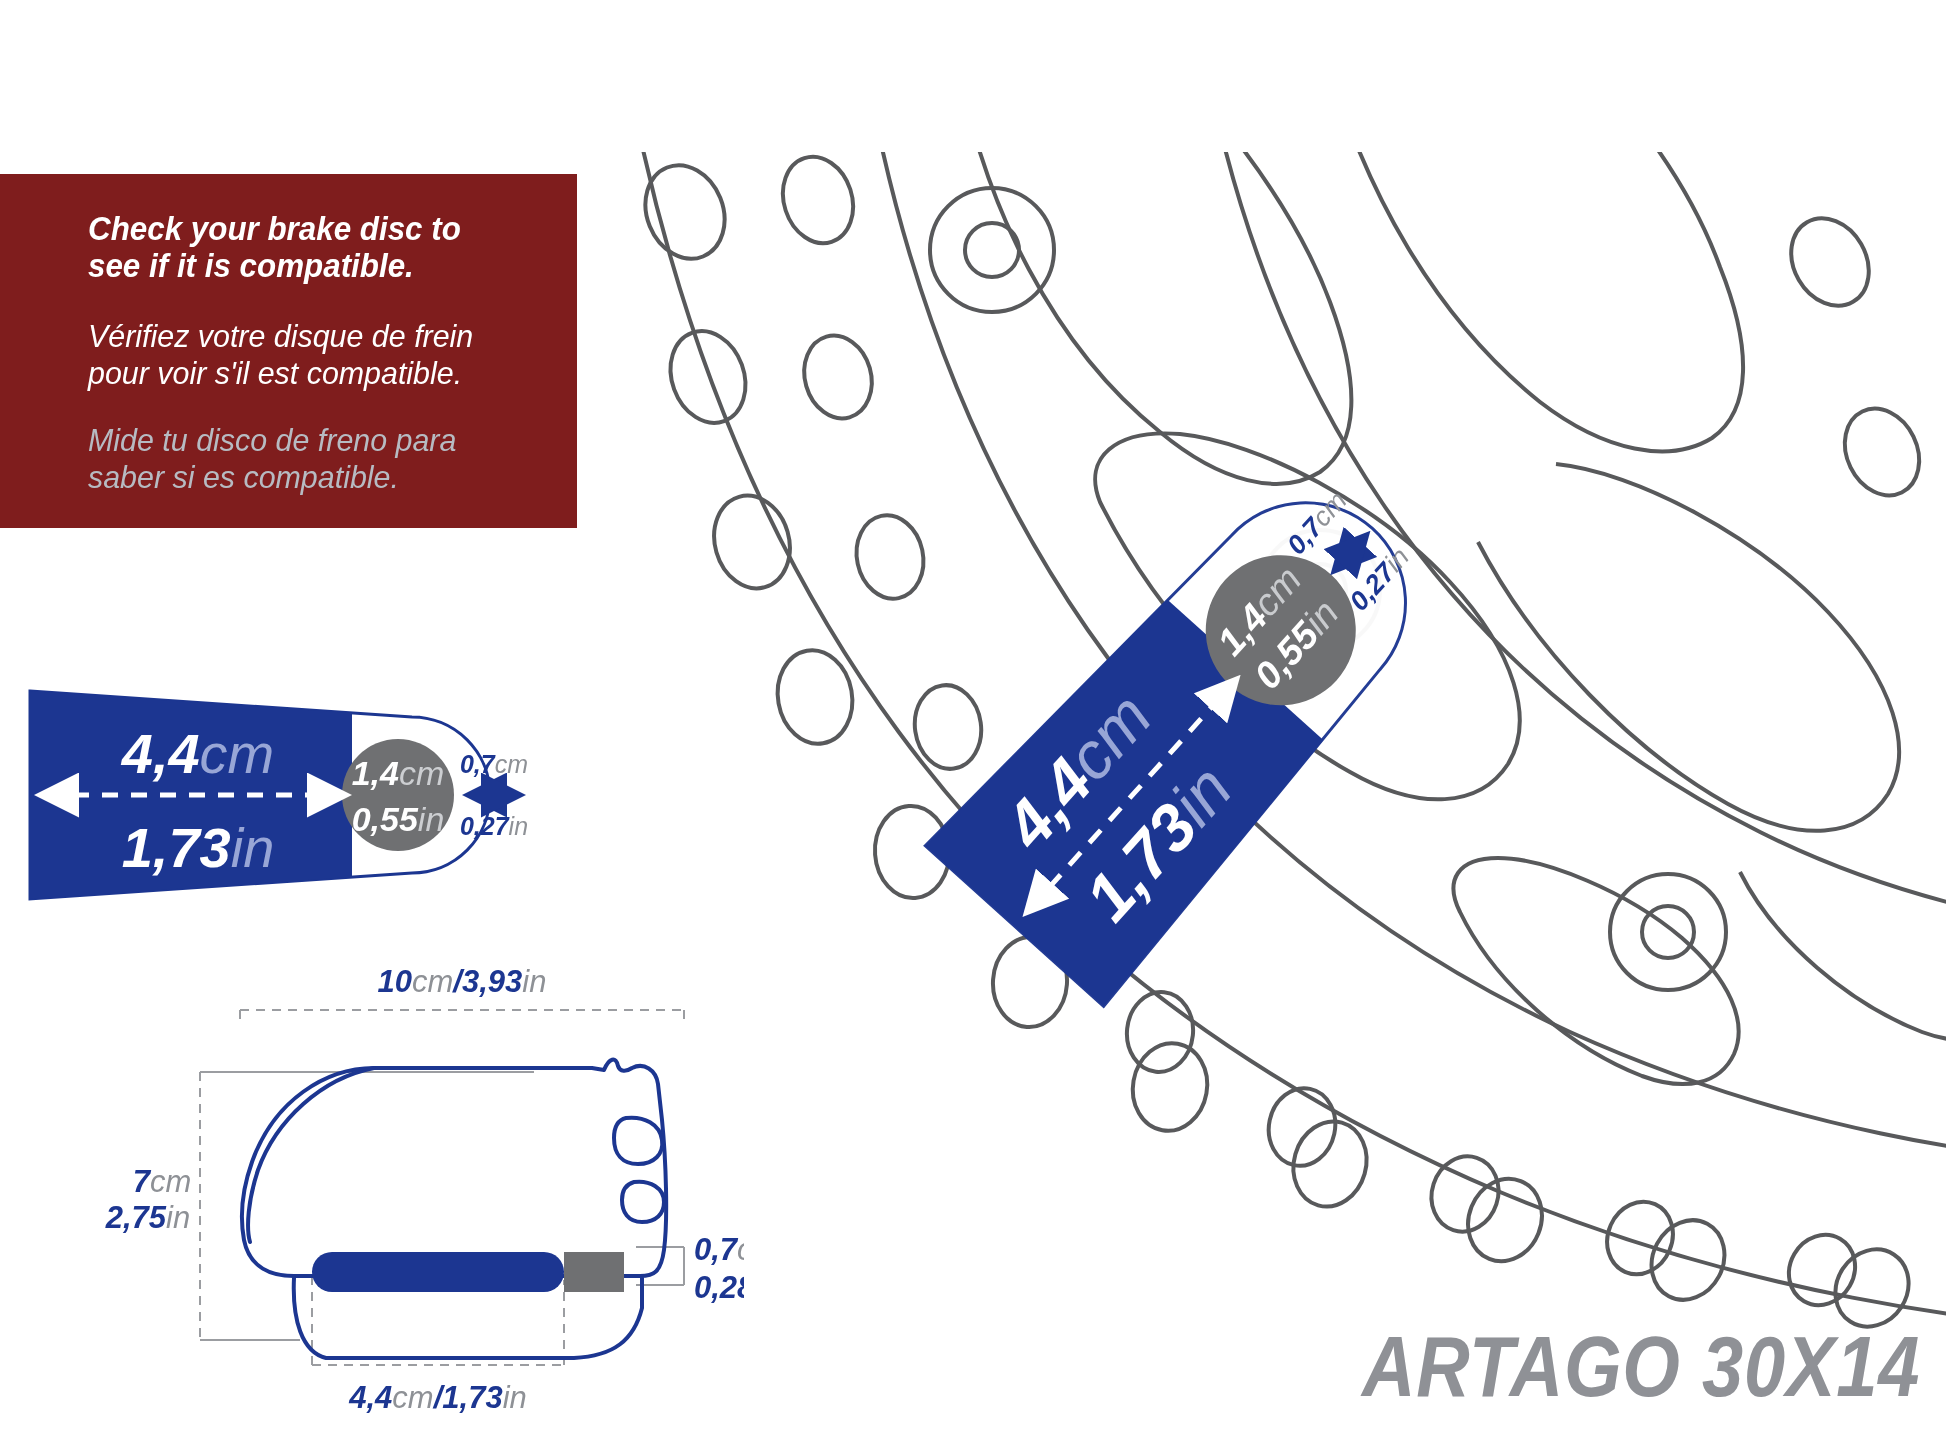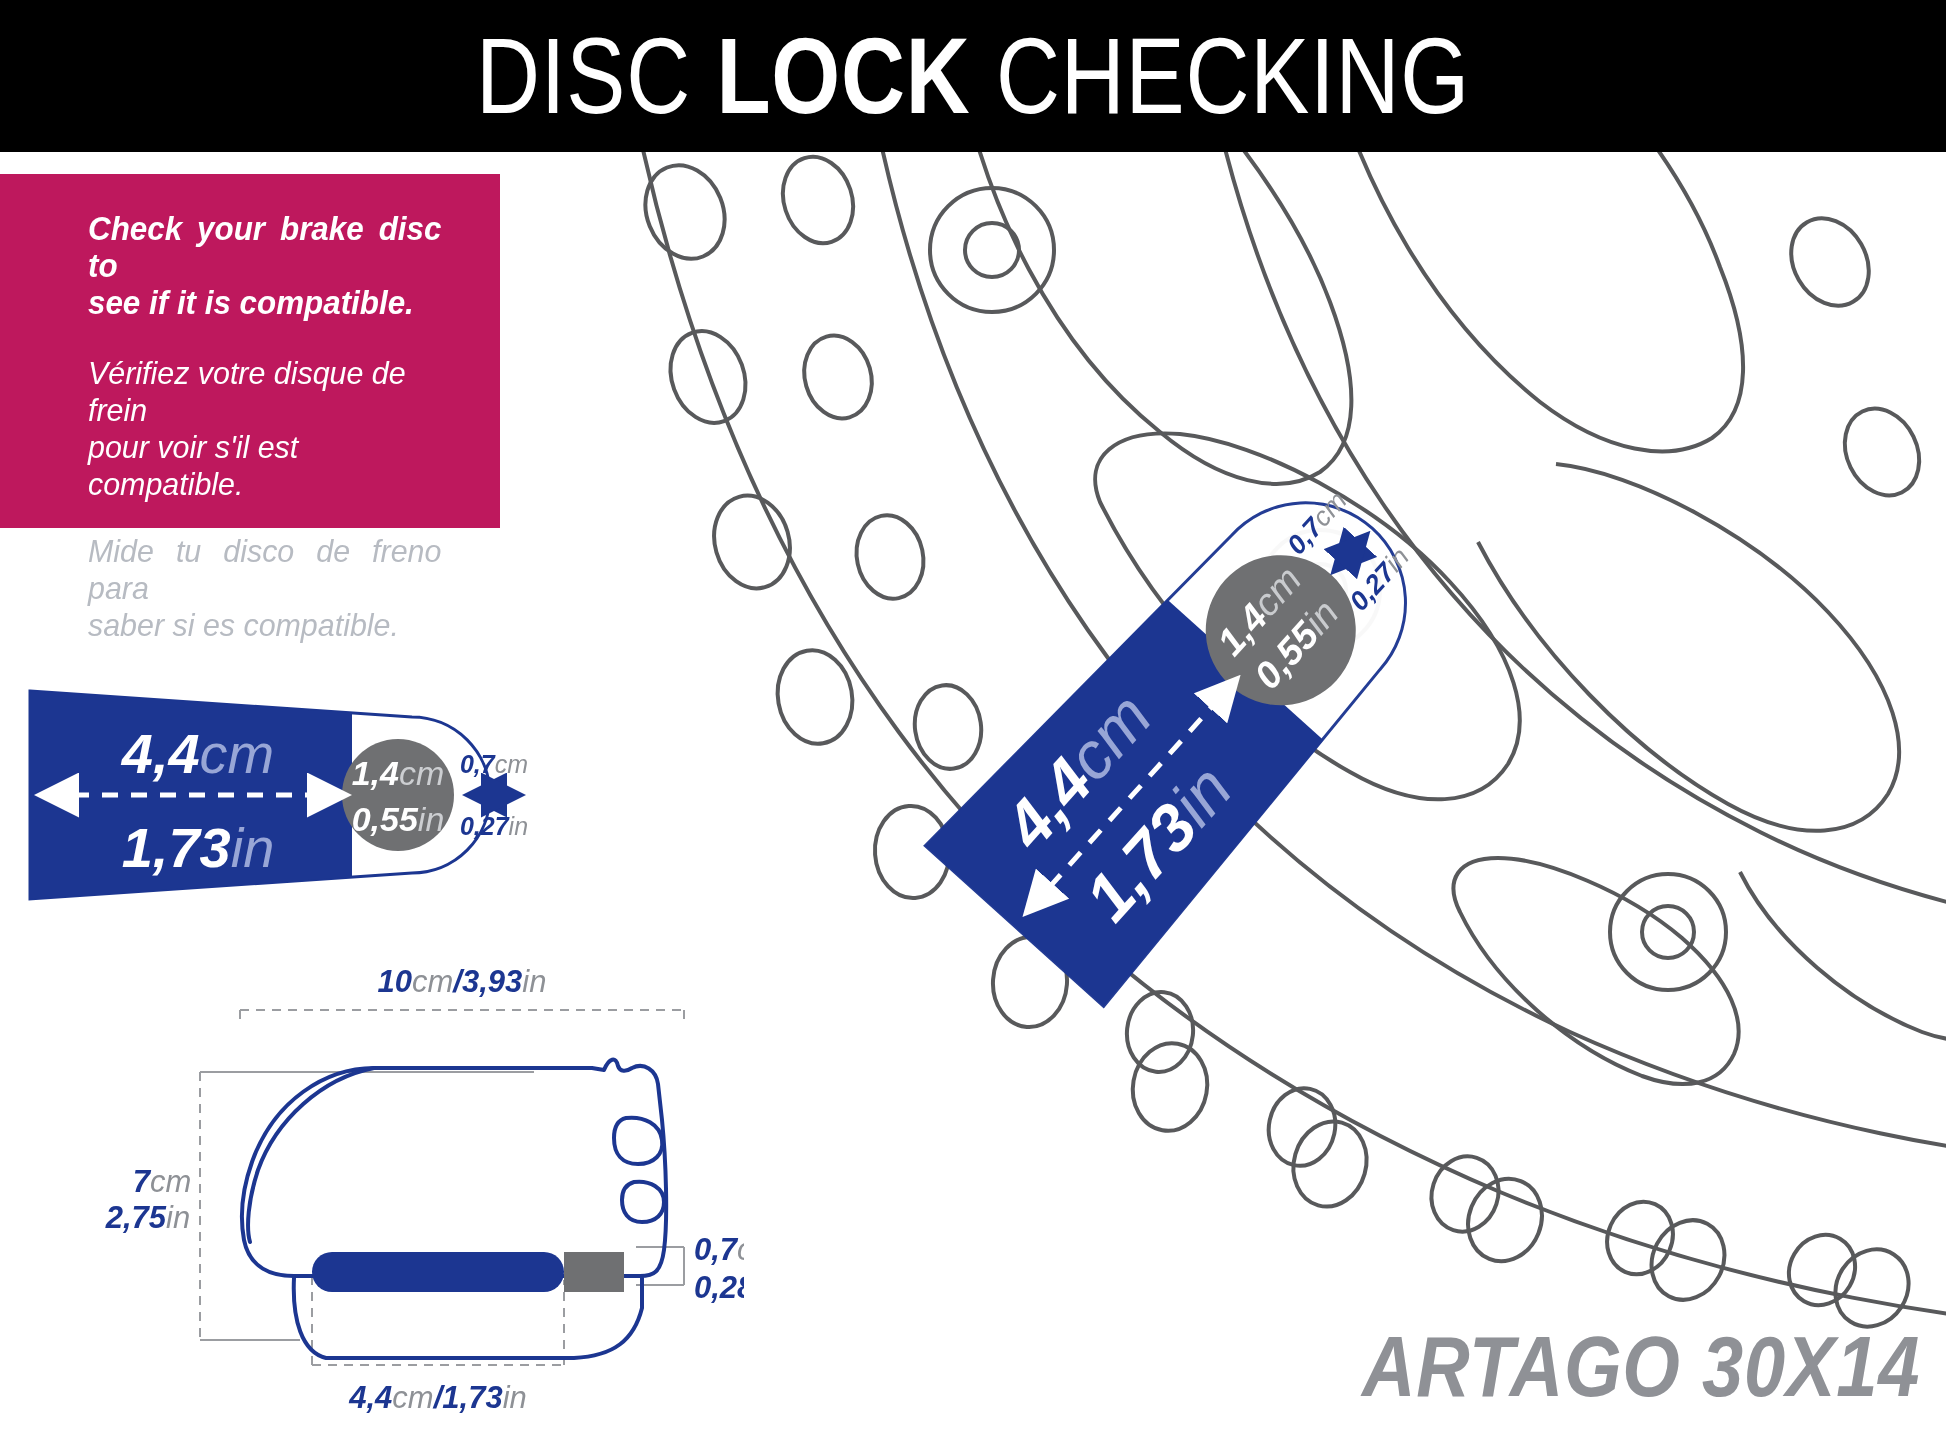--- a/index.html
+++ b/index.html
@@ -33,22 +33,22 @@
 
   
   .disc-art{
     position:absolute;left:560px;top:152px;width:1386px;height:1279px;
     overflow:hidden;
   }
   .disc-art svg{display:block;}
 
   
   .text-panel{
-    position:absolute;left:0px;top:174px;width:500px;height:354px;
-    background:#be185d;
+    position:absolute;left:0px;top:174px;width:577px;height:354px;
+    background:#7f1d1d;
     padding:0;
     box-sizing:border-box;
   }
   .tp-inner{padding:36px 40px 0 88px;}
   .tp-en{
     color:#ffffff;font-weight:700;font-style:italic;
     font-size:33px;line-height:37px;
     text-align:justify;
     font-family:"Liberation Sans Narrow","Liberation Sans",sans-serif;
     transform:scaleX(0.95);transform-origin:left top;
@@ -91,25 +91,20 @@
     transform:scaleX(0.86);transform-origin:right bottom;
     white-space:nowrap;
     letter-spacing:1px;
   }
 </style>
 </head>
 <body>
 
 <div class="root">
 
-  <div class="header">
-    <div class="header-title">
-      <span>DISC </span><span class="b">LOCK</span><span> CHECKING</span>
-    </div>
-  </div>
 
   <div class="disc-art">
     <svg width="1386" height="1279" viewBox="0 0 1386 1279" xmlns="http://www.w3.org/2000/svg">
       <g fill="none" stroke="#58595b" stroke-width="4">
 
         <path d="M 60 -120 C 150 420 420 820 940 1040 C 1180 1140 1420 1175 1600 1180"></path>
 
         <path d="M 300 -120 C 370 330 600 690 1010 880 C 1220 975 1430 1010 1600 1015"></path>
 
         <path d="M 640 -120 C 700 230 880 520 1200 680 C 1330 745 1470 775 1600 786"></path>

